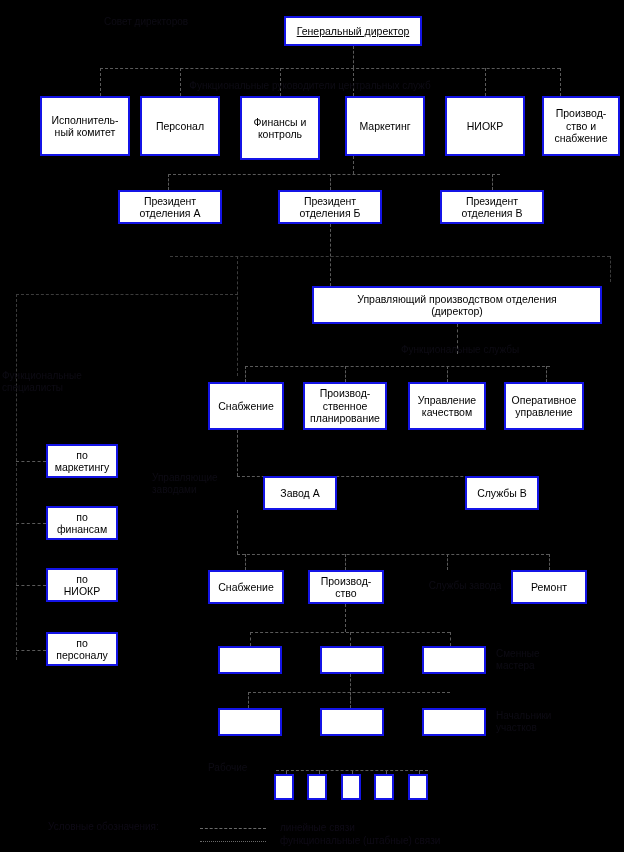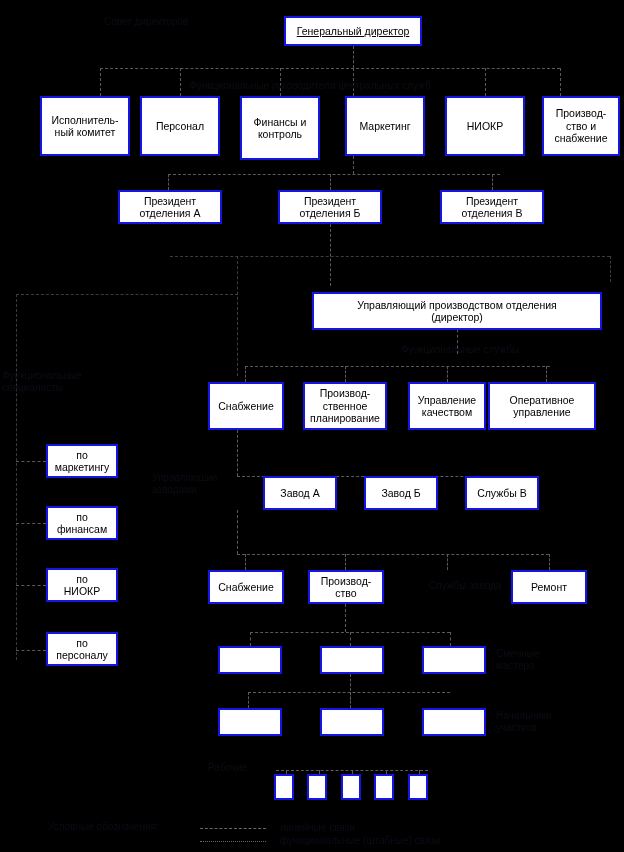--- a/index.html
+++ b/index.html
@@ -145,21 +145,21 @@
   </div>
 
   <div class="v" style="left:330px;top:224px;height:62px;"></div>
   <div class="h dark" style="left:170px;top:256px;width:440px;"></div>
   <div class="v dark" style="left:237px;top:256px;height:120px;"></div>
   <div class="v dark" style="left:610px;top:256px;height:26px;"></div>
 
   <div class="h dark" style="left:16px;top:294px;width:222px;"></div>
   <div class="v dark" style="left:16px;top:294px;height:366px;"></div>
 
-  <div class="box" style="left:312px;top:292px;width:290px;height:38px;">
+  <div class="box" style="left:312px;top:286px;width:290px;height:38px;">
     <span style="white-space: pre-line;">Управляющий производством отделения
 (директор)</span>
   </div>
 
   <div class="v" style="left:457px;top:324px;height:30px;"></div>
   <div class="h" style="left:245px;top:366px;width:305px;"></div>
   <div class="v" style="left:245px;top:366px;height:16px;"></div>
   <div class="v" style="left:345px;top:366px;height:16px;"></div>
   <div class="v" style="left:447px;top:366px;height:16px;"></div>
   <div class="v" style="left:546px;top:366px;height:16px;"></div>
@@ -171,39 +171,36 @@
   </div>
   <div class="box" style="left:303px;top:382px;width:84px;height:48px;">
     <span style="white-space: pre-line;">Производ-
 ственное
 планирование</span>
   </div>
   <div class="box" style="left:408px;top:382px;width:78px;height:48px;">
     <span style="white-space: pre-line;">Управление
 качеством</span>
   </div>
-  <div class="box" style="left:488px;top:382px;width:108px;height:48px;">
+  <div class="box" style="left:504px;top:382px;width:80px;height:48px;">
     <span style="white-space: pre-line;">Оперативное
 управление</span>
   </div>
 
   <div class="v" style="left:237px;top:430px;height:46px;"></div>
   <div class="h" style="left:237px;top:476px;width:266px;"></div>
   <div class="v" style="left:300px;top:476px;height:0px;"></div>
   <div class="v" style="left:400px;top:476px;height:0px;"></div>
   <div class="v" style="left:502px;top:476px;height:0px;"></div>
 
   <div class="faint" style="left: 152px; top: 472px; width: 80px; white-space: pre-line;">Управляющие
 заводами</div>
 
   <div class="box" style="left:263px;top:476px;width:74px;height:34px;">
     <span style="white-space: pre-line;">Завод А</span>
-  </div>
-  <div class="box" style="left:364px;top:476px;width:74px;height:34px;">
-    <span style="white-space: pre-line;">Завод Б</span>
   </div>
   <div class="box" style="left:465px;top:476px;width:74px;height:34px;">
     <span style="white-space: pre-line;">Службы В</span>
   </div>
 
   <div class="v" style="left:237px;top:510px;height:44px;"></div>
   <div class="h" style="left:237px;top:554px;width:312px;"></div>
   <div class="v" style="left:345px;top:554px;height:16px;"></div>
   <div class="v" style="left:447px;top:554px;height:16px;"></div>
   <div class="v" style="left:549px;top:554px;height:16px;"></div>

